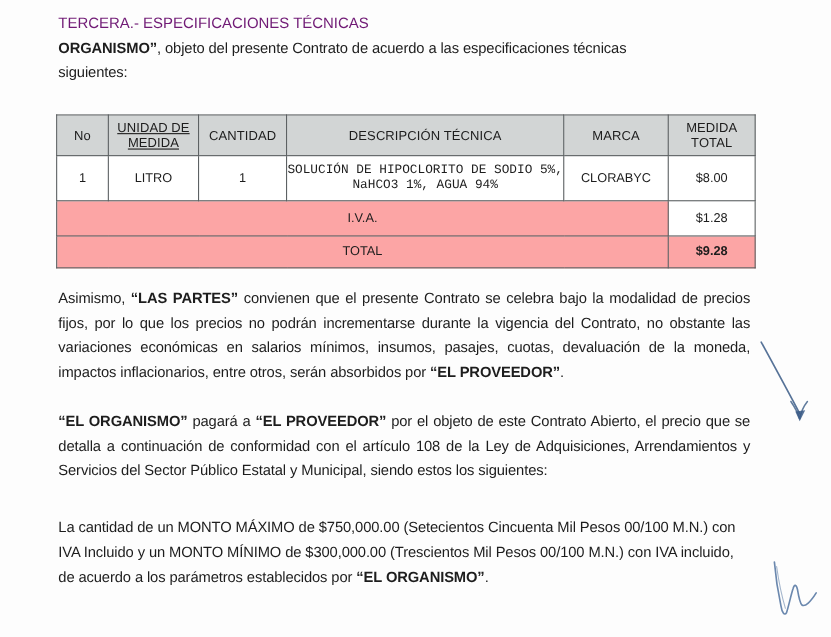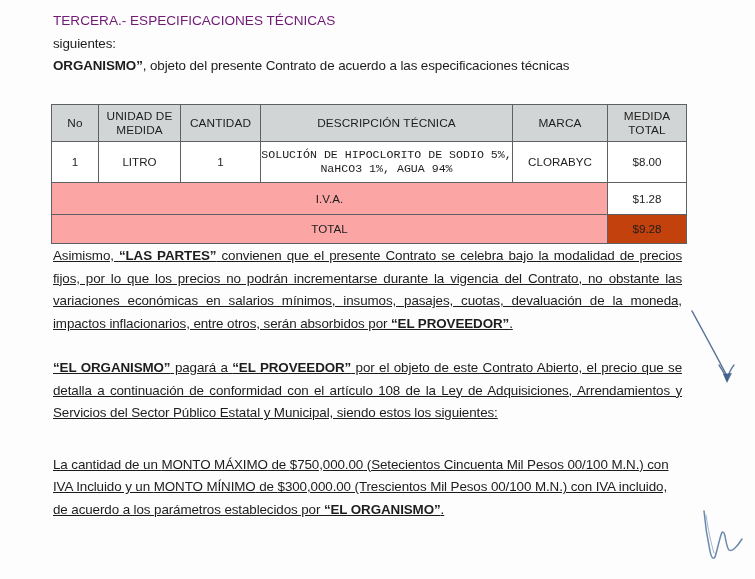--- a/index.html
+++ b/index.html
@@ -92,23 +92,23 @@
     padding: 0 3px;
     font-family: Liberation Mono, monospace;
   }
   td.iva-label, td.total-label {
     height: 31px;
     background: #fca5a5;
     font-size: 12px;
   }
   td.total-label { height: 28px; }
   td.amount { background: #ffffff; font-size: 11.8px; }
-  td.amount.shaded { background: #c2410c; }
+  td.amount.shaded { background: #fca5a5; font-weight: bold; }
   .col-no { width: 46px; }
-  .col-unidad { width: 81px; }
+  .col-unidad { width: 81px; text-decoration: underline; }
   .col-cantidad { width: 79px; }
   .col-desc { width: 251px; }
   .col-marca { width: 94px; }
   .col-precio { width: 78px; }
 
   
   .ink {
     position: absolute;
     pointer-events: none;
   }
@@ -118,23 +118,23 @@
 </head>
 <body>
 
 <div class="page">
 
   <div class="content">
 
     <div class="heading">TERCERA.- ESPECIFICACIONES TÉCNICAS</div>
 
 
+    <div class="line"><span class="q">ORGANISMO”</span><span>, objeto del presente Contrato de acuerdo a las especificaciones técnicas</span></div>
+
     <div class="line">siguientes:</div>
-
-    <div class="line"><span class="q">ORGANISMO”</span><span>, objeto del presente Contrato de acuerdo a las especificaciones técnicas</span></div>
 
   </div>
 
   <div class="tbl-wrap">
     <table class="spec">
       <thead>
         <tr>
           <td class="col-no">No</td>
           <td class="col-unidad">UNIDAD DE MEDIDA</td>
           <td class="col-cantidad">CANTIDAD</td>
@@ -160,21 +160,21 @@
           <td class="amount iva-label">$1.28</td>
         </tr>
         <tr>
           <td class="total-label" colspan="5">TOTAL</td>
           <td class="amount shaded total-label">$9.28</td>
         </tr>
       </tbody>
     </table>
   </div>
 
-  <div class="content" style="top:245px;text-decoration:underline;">
+  <div class="content" style="top:260px;">
 
     <div class="para"><span>Asimismo, </span><span class="q">“LAS PARTES”</span><span> convienen que el presente Contrato se celebra bajo la modalidad de precios fijos, por lo que los precios no podrán incrementarse durante la vigencia del Contrato, no obstante las variaciones económicas en salarios mínimos, insumos, pasajes, cuotas, devaluación de la moneda, impactos inflacionarios, entre otros, serán absorbidos por </span><span class="q">“EL PROVEEDOR”</span><span>.</span></div>
 
     <div class="gap-lg"></div>
 
 
     <div class="para"><span class="q">“EL ORGANISMO”</span><span> pagará a </span><span class="q">“EL PROVEEDOR”</span><span> por el objeto de este Contrato Abierto, el precio que se detalla a continuación de conformidad con el artículo 108 de la Ley de Adquisiciones, Arrendamientos y Servicios del Sector Público Estatal y Municipal, siendo estos los siguientes:</span></div>
 
     <div class="gap-lg"></div>
     <div class="gap-sm"></div>

